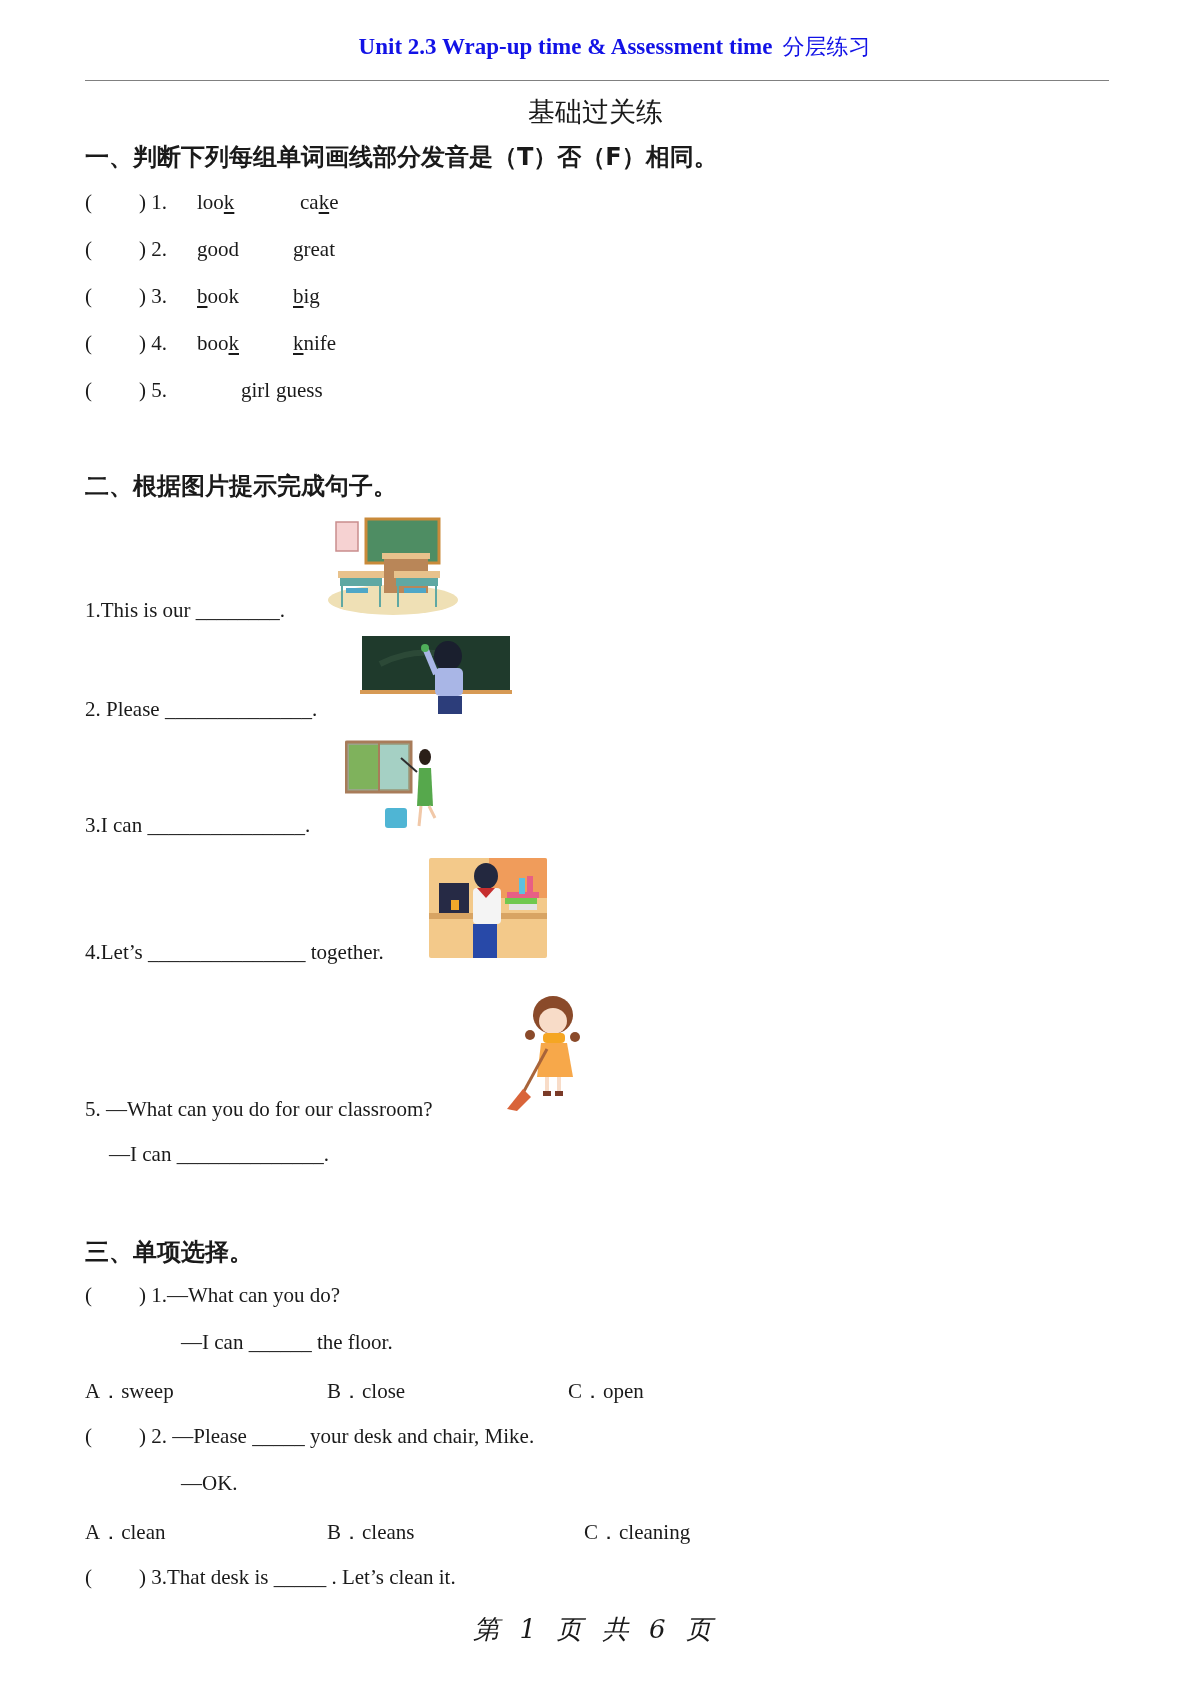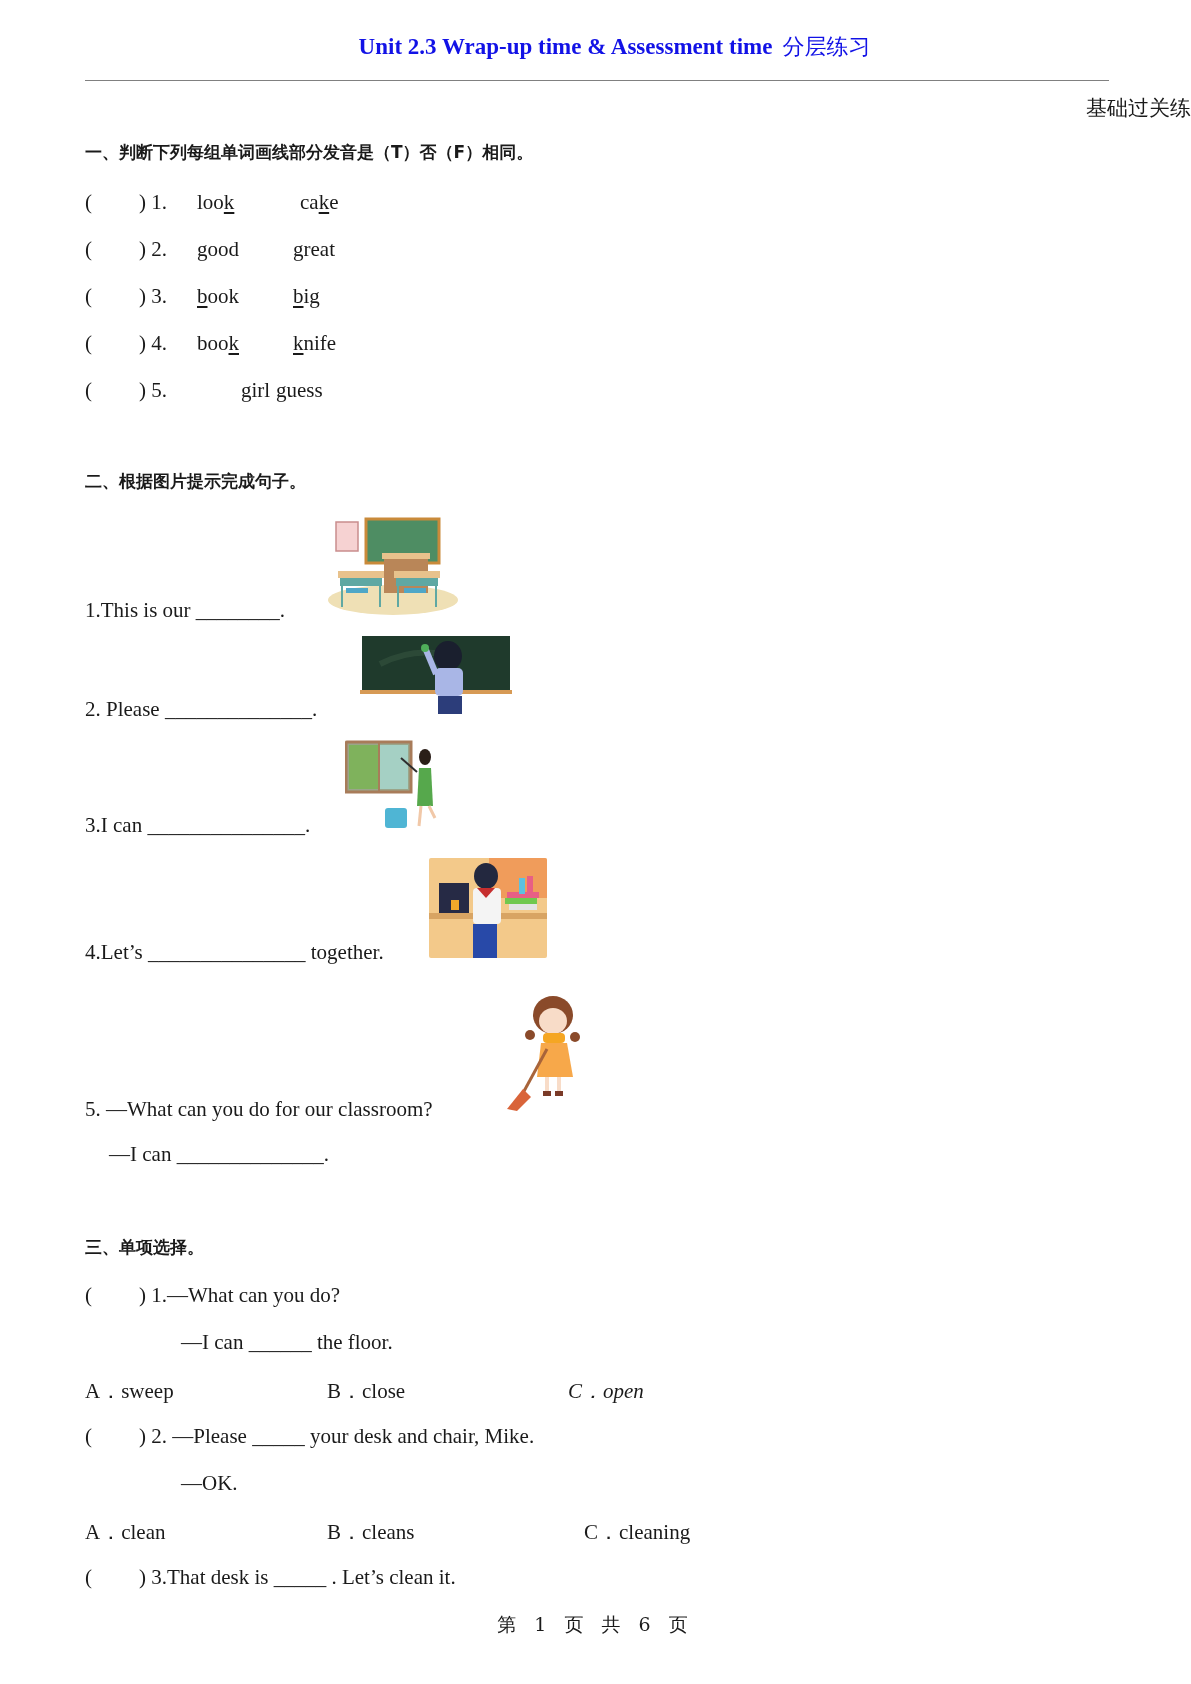--- a/index.html
+++ b/index.html
@@ -11,29 +11,29 @@
     .abs { position: absolute; white-space: nowrap; }
     .title {
       left: 0; width: 1191px; top: 32px; text-align: center;
       font-family: "Liberation Serif", serif; font-weight: bold; font-size: 23px;
       color: #1212e6;
       margin-left: 19px;
     }
     .title .cn { font-weight: normal; font-family: "DejaVu Sans", sans-serif; font-size: 22px; margin-left: 10px; }
     .rule { left: 85px; width: 1024px; top: 80px; height: 0; border-top: 1.5px solid #808080; }
     .subtitle {
-      left: 0; width: 1191px; top: 94px; text-align: right;
-      font-family: "DejaVu Sans", sans-serif; font-size: 21px; color: #1a1a1a;
+      left: 0; width: 1191px; top: 94px; text-align: center;
+      font-family: "DejaVu Sans", sans-serif; font-size: 27px; color: #1a1a1a;
     }
-    .heading { left: 85px; font-family: "DejaVu Sans", sans-serif; font-size: 17px; font-weight: bold; color: #1a1a1a; }
+    .heading { left: 85px; font-family: "DejaVu Sans", sans-serif; font-size: 24px; font-weight: bold; color: #1a1a1a; }
     .line { font-size: 21px; }
     .u { text-decoration: underline; text-underline-offset: 3px; }
     .paren { display: inline-block; width: 54px; }
     .pic { position: absolute; border-radius: 2px; }
-    .footer { left: 0; width: 1191px; text-align: center; top: 1612px; font-size: 19px; letter-spacing: 6px; font-family: "DejaVu Serif", serif; }
+    .footer { left: 0; width: 1191px; text-align: center; top: 1612px; font-size: 26px; letter-spacing: 6px; font-family: "DejaVu Serif", serif; font-style: italic; }
   </style>
 </head>
 <body>
 
 <div class="abs title">
   <span>Unit 2.3 Wrap-up time &amp; Assessment time</span><span class="cn">分层练习</span>
 </div>
 <div class="abs rule"></div>
 <div class="abs subtitle">基础过关练</div>
 
@@ -150,21 +150,21 @@
 <div class="abs line" style="left:109px; top:1142px;">—I can ______________.</div>
 
 <div class="abs heading" style="top:1236px;">三、单项选择。</div>
 
 <div class="abs line" style="left:85px; top:1283px;">
   <span class="paren">(</span><span>) 1.—What can you do?</span>
 </div>
 <div class="abs line" style="left:181px; top:1330px;">—I can ______ the floor.</div>
 <div class="abs line" style="left:85px; top:1377px;">A．sweep</div>
 <div class="abs line" style="left:327px; top:1377px;">B．close</div>
-<div class="abs line" style="left:568px; top:1377px;font-style:italic;">C．open</div>
+<div class="abs line" style="left:568px; top:1377px;">C．open</div>
 
 <div class="abs line" style="left:85px; top:1424px;">
   <span class="paren">(</span><span>) 2. —Please _____ your desk and chair, Mike.</span>
 </div>
 <div class="abs line" style="left:181px; top:1471px;">—OK.</div>
 <div class="abs line" style="left:85px; top:1518px;">A．clean</div>
 <div class="abs line" style="left:327px; top:1518px;">B．cleans</div>
 <div class="abs line" style="left:584px; top:1518px;">C．cleaning</div>
 
 <div class="abs line" style="left:85px; top:1565px;">

